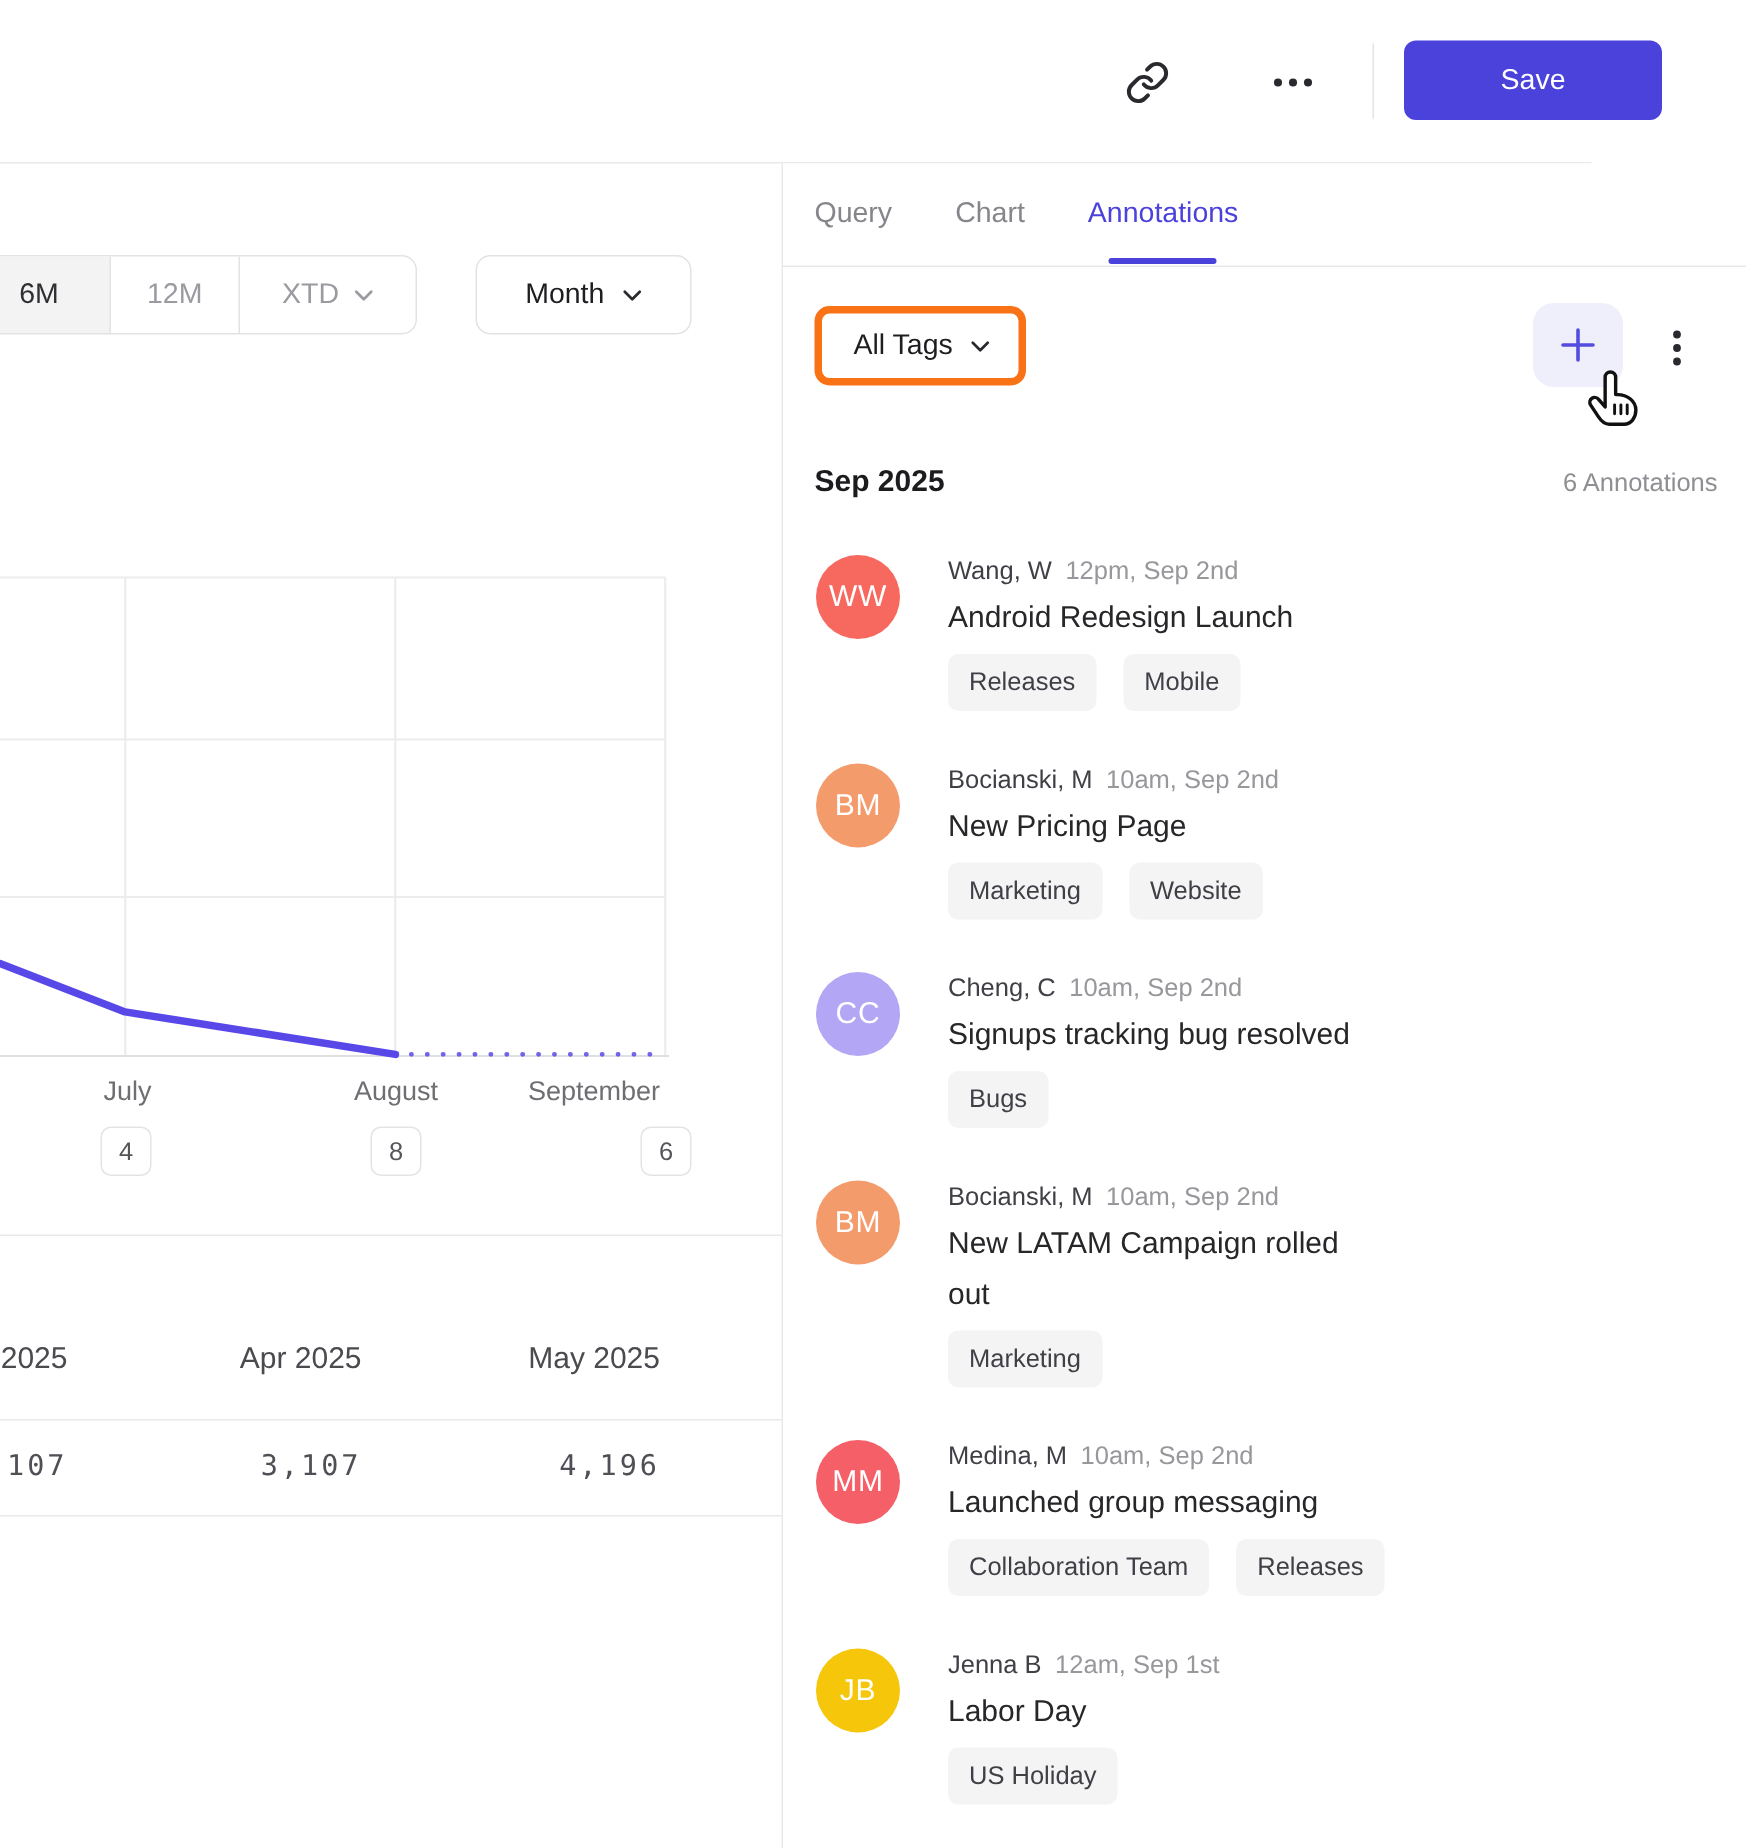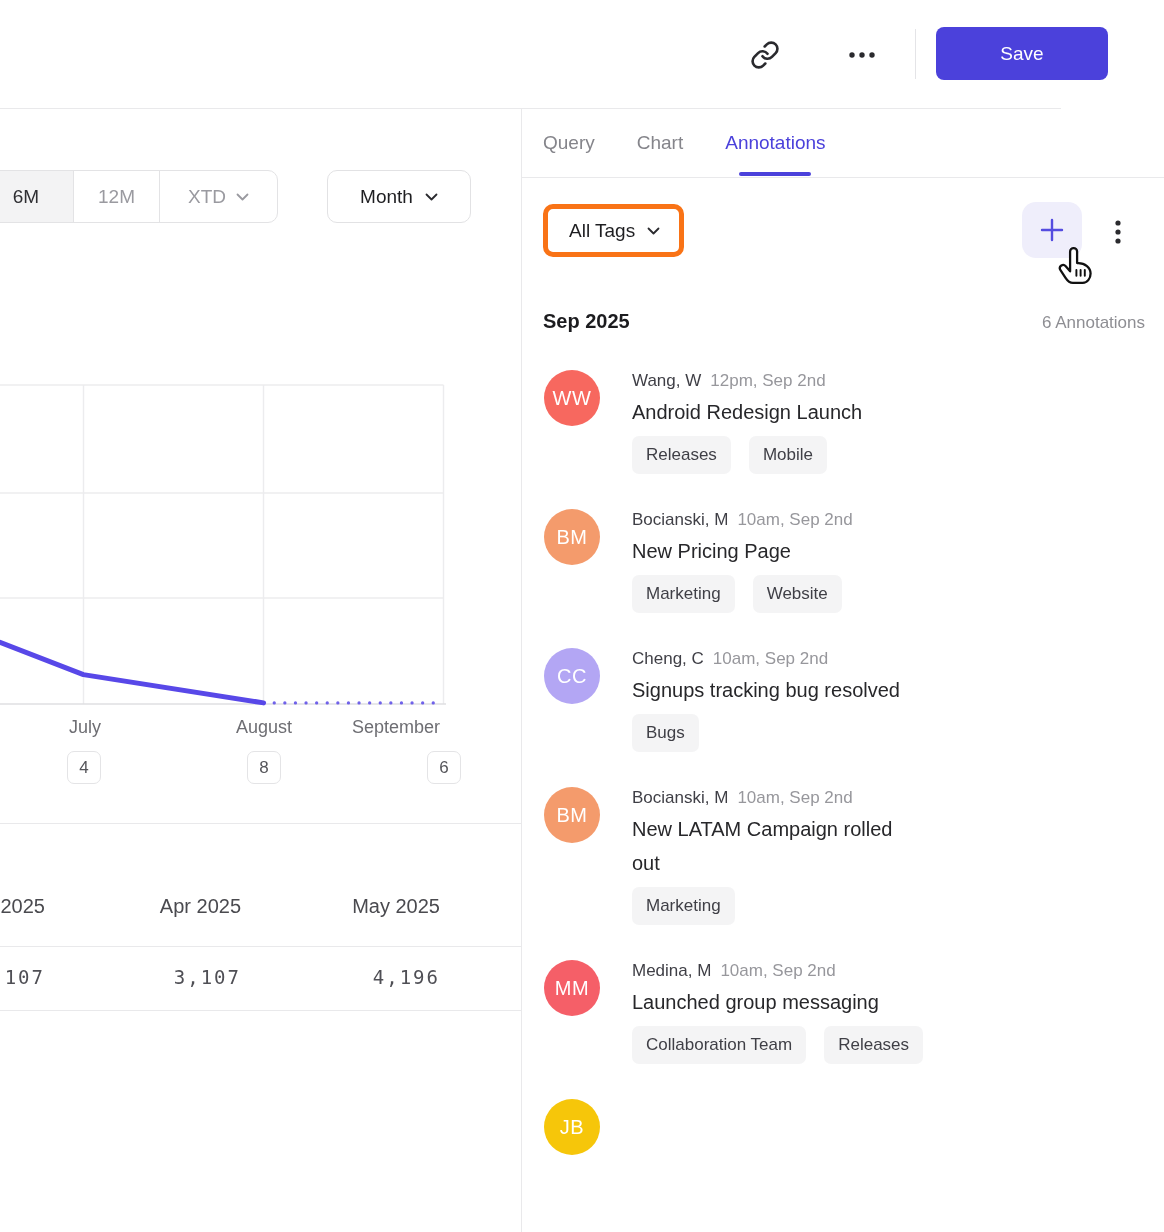--- a/index.html
+++ b/index.html
@@ -13,21 +13,21 @@
   .hdr-divider{position:absolute;left:915px;top:29px;width:1px;height:50px;background:#E4E4E7;}
   .save-btn{position:absolute;left:936px;top:27px;width:172px;height:53px;border:none;border-radius:8px;background:#4B41DB;color:#fff;font-size:19px;font-weight:500;font-family:inherit;cursor:pointer;}
   
   .left-panel{position:absolute;left:0;top:109px;width:521px;height:1123px;overflow:hidden;}
   .range-group{position:absolute;left:-22px;top:61px;height:53px;display:flex;border:1px solid #E3E3E5;border-radius:10px;background:#fff;overflow:hidden;box-sizing:border-box;}
   .seg{display:flex;align-items:center;justify-content:center;font-size:19px;color:#9A9AA0;border-right:1px solid #E3E3E5;box-sizing:border-box;cursor:pointer;gap:10px;}
   .seg:last-child{border-right:none;}
   .seg.selected{background:#F3F3F4;color:#2F2F33;font-weight:500;}
   .seg-6m{width:95px;}.seg-12m{width:86px;}.seg-xtd{width:117px;}
   .pill-btn{position:absolute;display:flex;align-items:center;justify-content:center;gap:12px;height:53px;border:1px solid #E2E2E4;border-radius:10px;background:#fff;font-size:19px;color:#1E1E21;box-sizing:border-box;cursor:pointer;}
-  .month-btn{left:327px;top:61px;width:144px;}
+  .month-btn{left:317px;top:61px;width:144px;}
   .line-btn{left:289px;top:133px;width:172px;}
   .chart-svg{position:absolute;left:0;top:271px;}
   .x-label{position:absolute;top:608px;width:140px;text-align:center;font-size:18px;color:#6E6E73;}
   .x-badge{position:absolute;top:642px;width:34px;height:33px;line-height:31px;text-align:center;border:1px solid #E4E4E6;border-radius:7px;background:#fff;font-size:17px;color:#55555A;box-sizing:border-box;cursor:pointer;}
   .tline{position:absolute;left:0;width:521px;height:1px;background:#E9E9EB;}
   .th{position:absolute;top:786px;text-align:right;font-size:20px;font-weight:500;color:#4A4A4F;}
   .td{position:absolute;top:857px;text-align:right;font-size:19px;color:#4F4F55;font-family:"DejaVu Sans Mono",monospace;letter-spacing:2px;}
   .c1{left:-60px;width:105px;}.c2{left:41px;width:200px;}.c3{left:240px;width:200px;}
   
   .right-panel{position:absolute;left:521px;top:109px;width:642px;height:1123px;border-left:1px solid #E9E9EB;background:#fff;overflow:hidden;}
@@ -248,15 +248,25 @@
       </div>
       <div class="ann-title">Launched group messaging</div>
       <div class="ann-tags">
             <span class="tag">Collaboration Team</span>
             <span class="tag">Releases</span>
           </div>
     </div>
   </div>
       <div class="ann-item">
     <div class="avatar" style="background: rgb(246, 198, 10);">JB</div>
+    <div class="ann-body">
+      <div class="ann-meta">
+        <span class="ann-author">Jenna B</span>
+        <span class="ann-time">12am, Sep 1st</span>
+      </div>
+      <div class="ann-title">Labor Day</div>
+      <div class="ann-tags">
+            <span class="tag">US Holiday</span>
+          </div>
+    </div>
   </div>
     </div>
 </div>
 
 </body></html>

